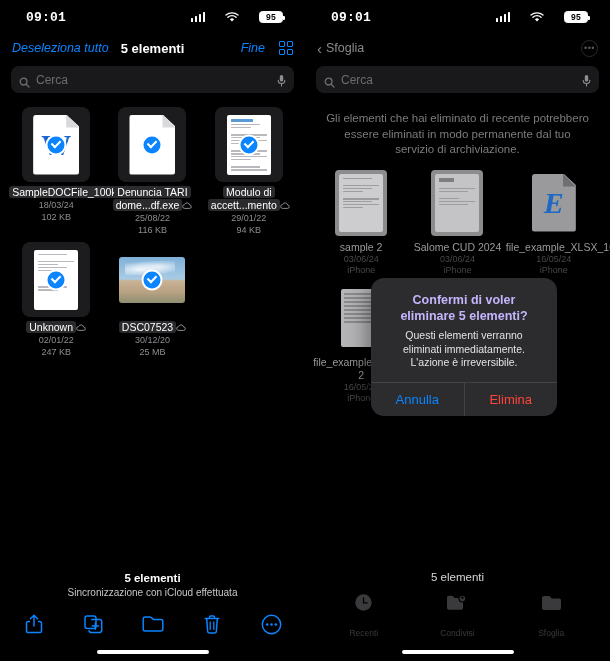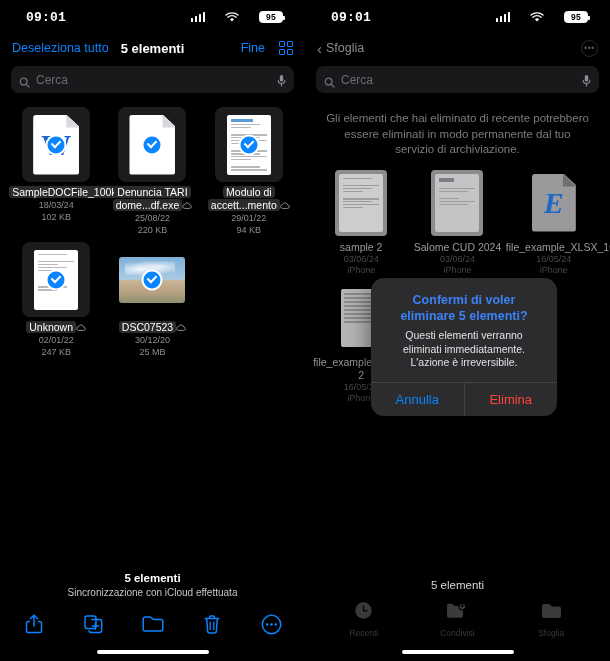--- a/index.html
+++ b/index.html
@@ -37,21 +37,21 @@
   }
 
   
   .navbar {
     height: 28px; display: flex; align-items: center;
     padding: 0 12px; position: relative;
   }
   .nav-left, .nav-right { display: flex; align-items: center; gap: 4px; }
   .nav-left { flex: 0 0 auto; }
   .nav-right { margin-left: auto; gap: 14px; }
-  .nav-blue { color: #0a84ff; font-size: 12.5px; }
+  .nav-blue { color: #0a84ff; font-size: 12.5px; font-style: italic; }
   .nav-title {
     position:absolute; left:0; right:0; text-align:center;
     color:#fff; font-size: 13px; font-weight: bold; pointer-events:none;
   }
   .nav-title.dim { color: #e6e6e6; font-weight: normal; font-size: 12.5px; }
   .chev { color:#8a8a8e; font-size: 15px; line-height:1; }
   .back-label { color:#8a8a8e; font-size:12.5px; }
   .grid-ico { display:grid; grid-template-columns: 1fr 1fr; gap:2px; }
   .grid-ico span { width:6px;height:6px;border:1.4px solid #0a84ff;border-radius:1px; }
   .more-circle {
@@ -153,42 +153,42 @@
   .dthumb { width: 52px; height: 66px; border-radius: 4px; overflow:hidden;
             background:#8c8c8e; display:flex; align-items:center; justify-content:center; }
   .dname { margin-top:5px; text-align:center; font-size: 10.5px; line-height:13px; color:#9a9a9e; max-width: 96px; }
   .dmeta { font-size: 9px; line-height: 11.5px; color:#4a4a4e; text-align:center; }
   .alert {
     position:absolute; left: 66px; top: 278px; width: 186px;
     background: #2c2c2e; border-radius: 13px; overflow:hidden;
     box-shadow: 0 6px 26px rgba(0,0,0,.55);
   }
   .alert .body { padding: 14px 14px 12px; text-align:center; }
-  .alert .atitle { color:#3b82f6; font-size: 12.5px; font-weight: bold; line-height: 16px; }
+  .alert .atitle { color:#c4b5fd; font-size: 12.5px; font-weight: bold; line-height: 16px; }
   .alert .amsg { margin-top: 5px; color:#e2e2e6; font-size: 10.5px; line-height: 13.5px; }
   .alert .btns { display:flex; border-top: .5px solid #434345; }
   .alert .btn {
     flex:1; text-align:center; padding: 9px 0; font-size: 13px;
   }
   .alert .btn + .btn { border-left: .5px solid #434345; }
   .btn-cancel { color: #0a84ff; }
   .btn-delete { color: #ff453a; }
 
   
   .bottom { position:absolute; left:0; right:0; bottom:0; }
   .count-line { text-align:center; color:#fff; font-size: 11.5px; font-weight:bold; }
   .count-line.dim { color:#d8d8dc; font-weight:normal; }
   .sync-line { text-align:center; color:#c7c7cc; font-size: 10px; margin-top:3px; }
   .tools {
     display:flex; align-items:center; justify-content:space-between;
     padding: 14px 22px 6px;
   }
   .tool { width: 24px; height: 24px; display:flex; align-items:center; justify-content:center; }
   .tabbar { display:flex; align-items:flex-end; justify-content:space-around; padding: 10px 12px 4px; }
-  .tab { display:flex; flex-direction:column; align-items:center; gap:4px; width: 70px; }
+  .tab { display:flex; flex-direction:column; align-items:center; gap:12px; width: 70px; }
   .tab .lbl { font-size: 8.5px; color:#3a3a3c; }
   .homebar {
     width: 112px; height: 4px; border-radius: 2px; background:#fff;
     margin: 8px auto 7px;
   }
 </style>
 </head>
 <body>
 
 <div class="screens">
@@ -269,21 +269,21 @@
         <div class="thumbbox">
           <div class="docpage">
             <div class="fold"></div>
           </div>
           <span class="check"></span>
         </div>
         <div class="fname"><span class="pill">Denuncia TARI dome...df.exe</span><span class="cloud-ico"><svg width="10" height="8" viewBox="0 0 10 8">
                 <path d="M2.6 6.4h4.9a1.7 1.7 0 0 0 .1-3.4A2.6 2.6 0 0 0 2.6 2.6a1.9 1.9 0 0 0 0 3.8z" stroke="#9a9a9e" stroke-width=".9" fill="none"></path>
               </svg></span></div>
         <div class="fmeta">25/08/22</div>
-        <div class="fmeta">220 KB</div>
+        <div class="fmeta">116 KB</div>
       </div>
 
       <div class="fcell">
         <div class="thumbbox">
           <div class="docprev">
             <div class="hdr"></div>
               <div class="ln m"></div>
               <div class="ln s"></div>
               <div class="gap"></div>
             <div class="ln"></div>

